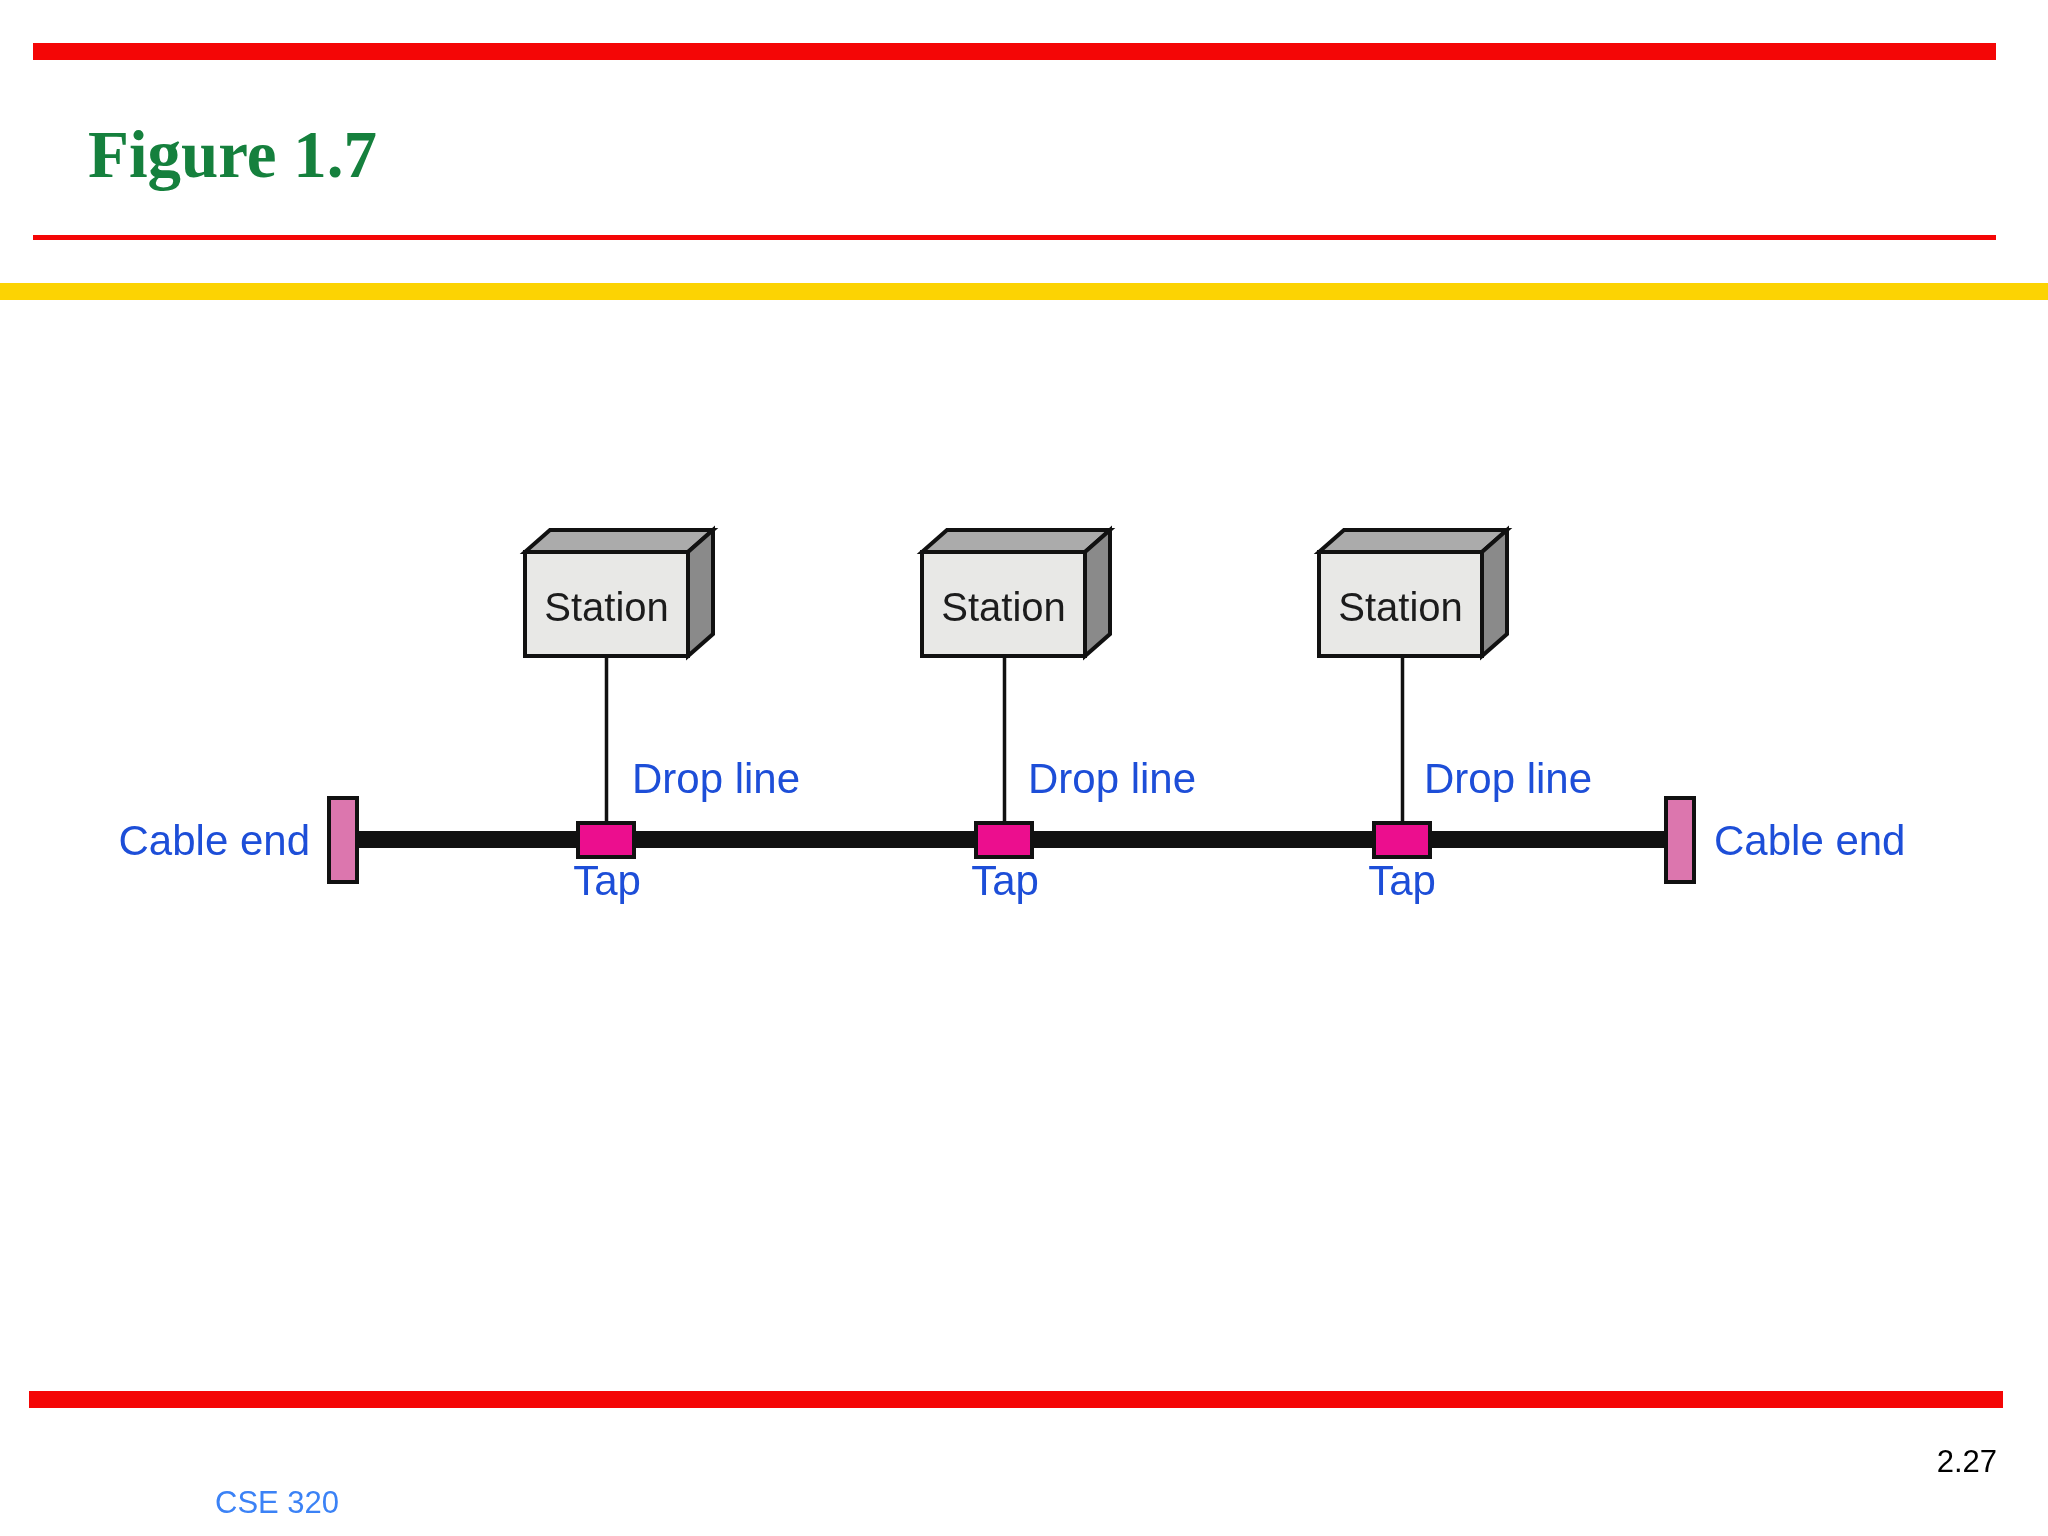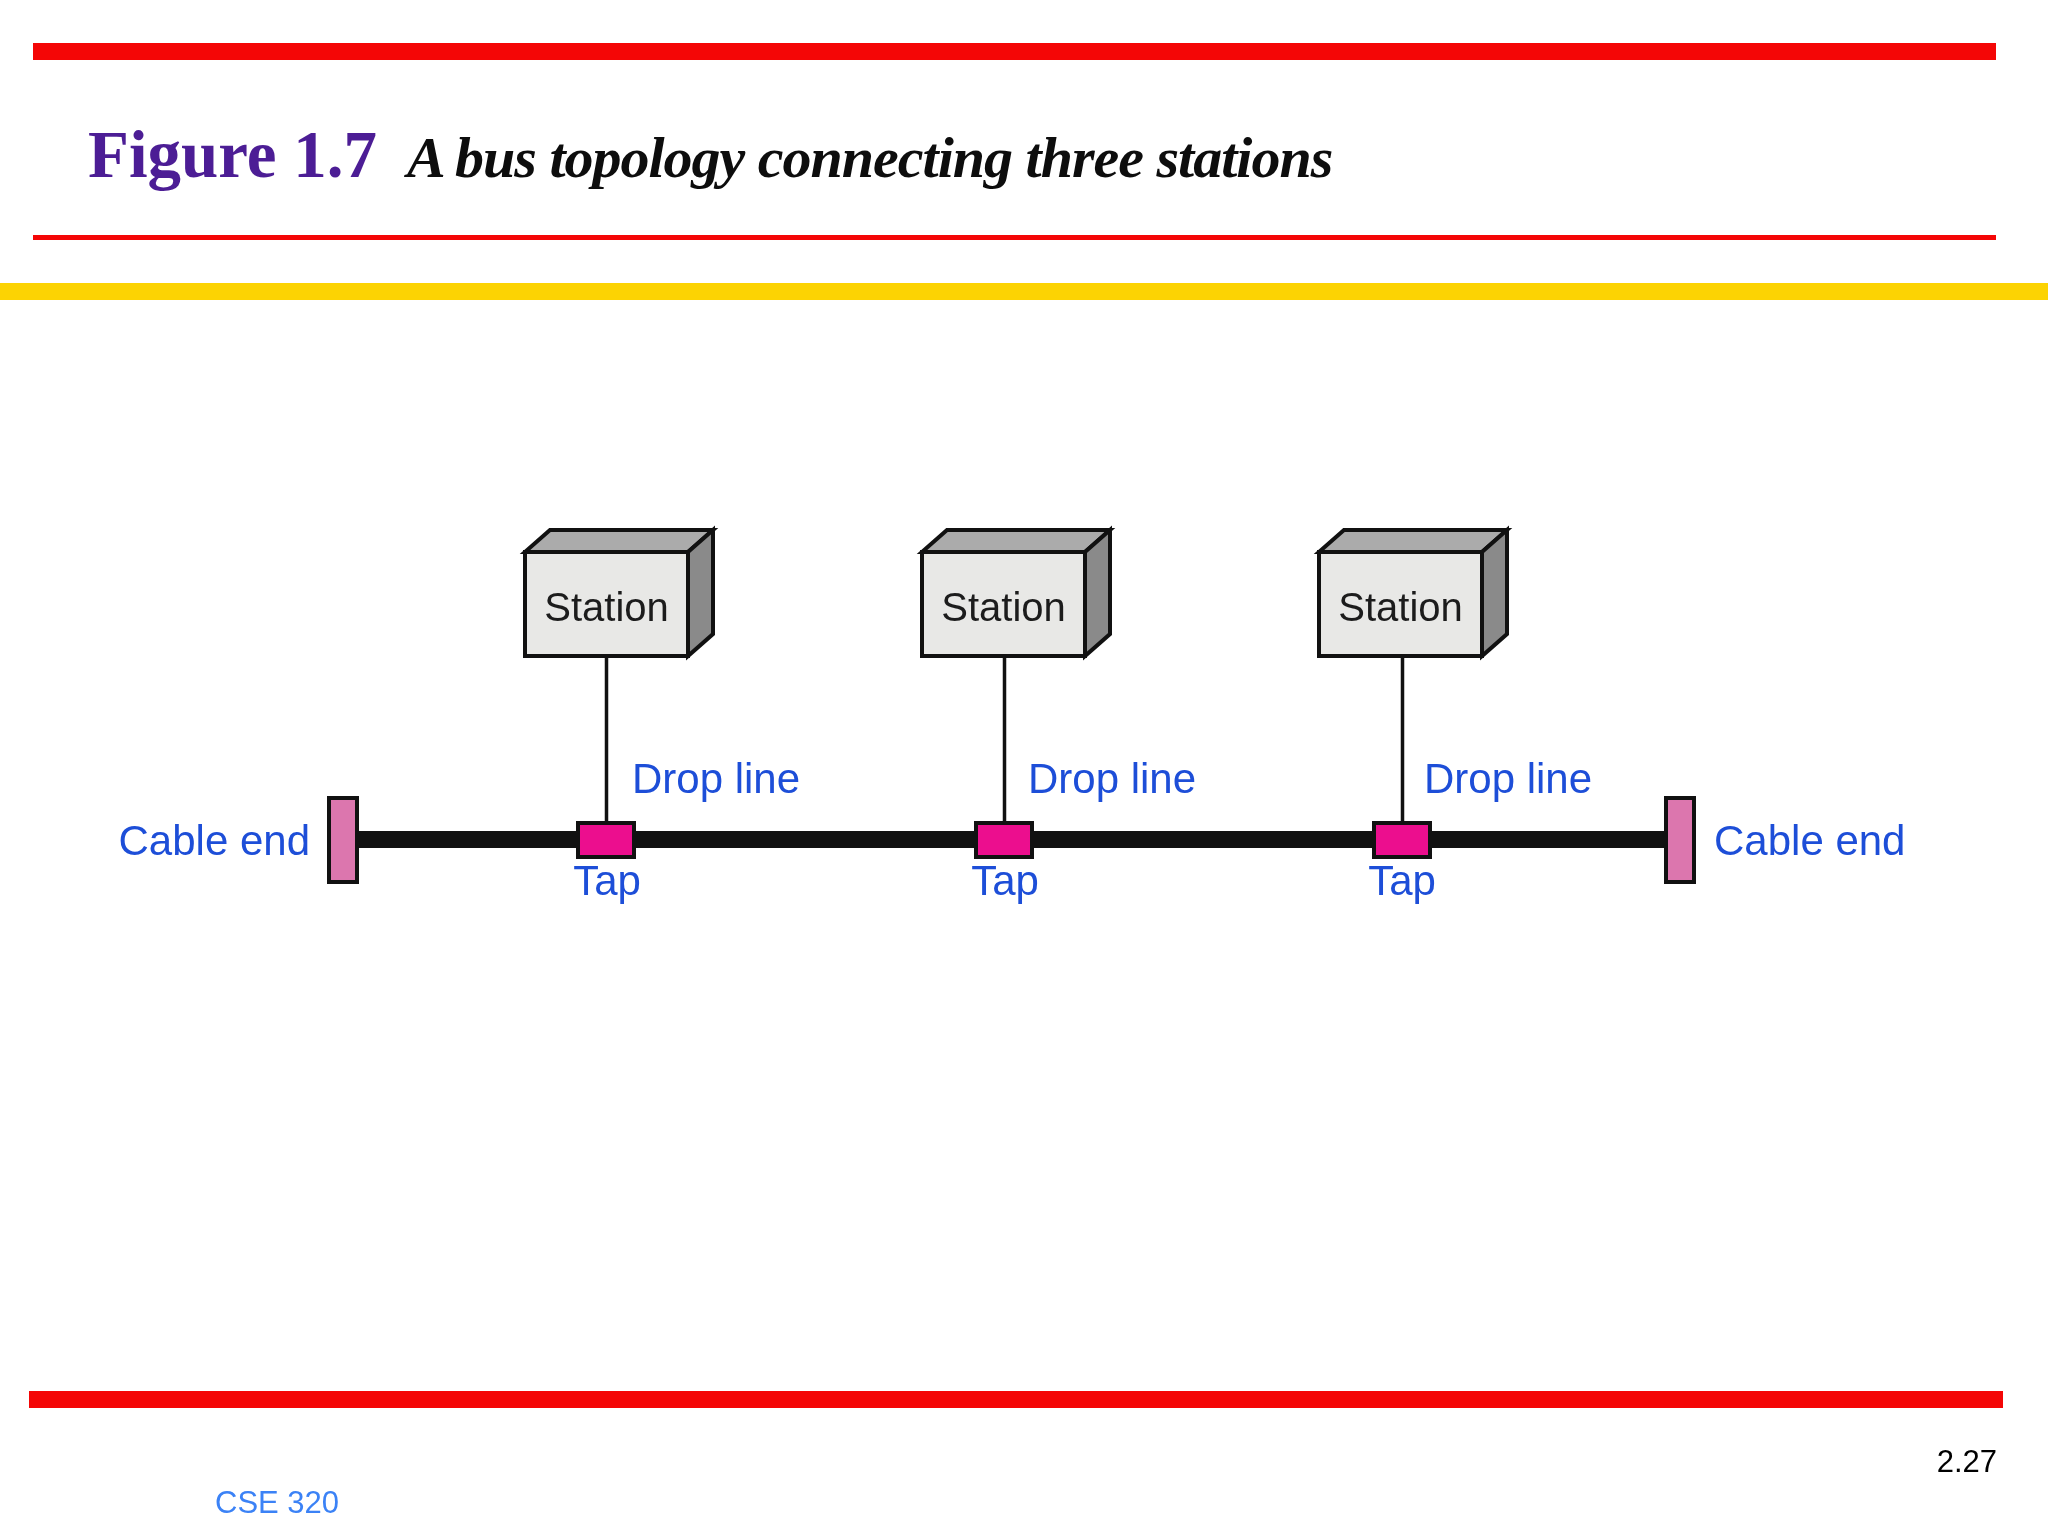--- a/index.html
+++ b/index.html
@@ -16,21 +16,21 @@
   .bar-yellow{position:absolute;left:0;top:283px;width:2048px;height:17px;background:#fcd303;}
   .bar-red-bottom{position:absolute;left:29px;top:1391px;width:1974px;height:17px;background:#f40606;}
 
   
   .title-row{
     position:absolute;left:88px;top:118px;width:1860px;
     display:flex;align-items:baseline;gap:30px;white-space:nowrap;
   }
   .figure-label{
     font-family:"Liberation Serif", serif;
-    font-weight:bold;font-size:67px;line-height:72px;color:#4c1d95;
+    font-weight:bold;font-size:67px;line-height:72px;color:#15803d;
   }
   .figure-caption{
     font-family:"Liberation Serif", serif;
     font-weight:bold;font-style:italic;font-size:58px;line-height:66px;color:#0d0d0d;
     letter-spacing:-1px;
   }
 
   
   .diagram-svg{position:absolute;left:0;top:0;width:2048px;height:1536px;}
   .diagram-label{
@@ -59,21 +59,20 @@
 </style>
 </head>
 <body>
 
 <div class="slide">
 
   <div class="bar-red-top"></div>
 
   <div class="title-row">
     <span class="figure-label">Figure 1.7</span>
-    <span class="figure-caption">A bus topology connecting three stations</span>
   </div>
 
   <div class="rule-red-thin"></div>
   <div class="bar-yellow"></div>
 
   <svg class="diagram-svg" viewBox="0 0 2048 1536">
 
     <rect x="356" y="831" width="1310" height="17" fill="#111111"></rect>
 
     <line x1="606.5" y1="656" x2="606.5" y2="831" stroke="#111111" stroke-width="3.5"></line>

